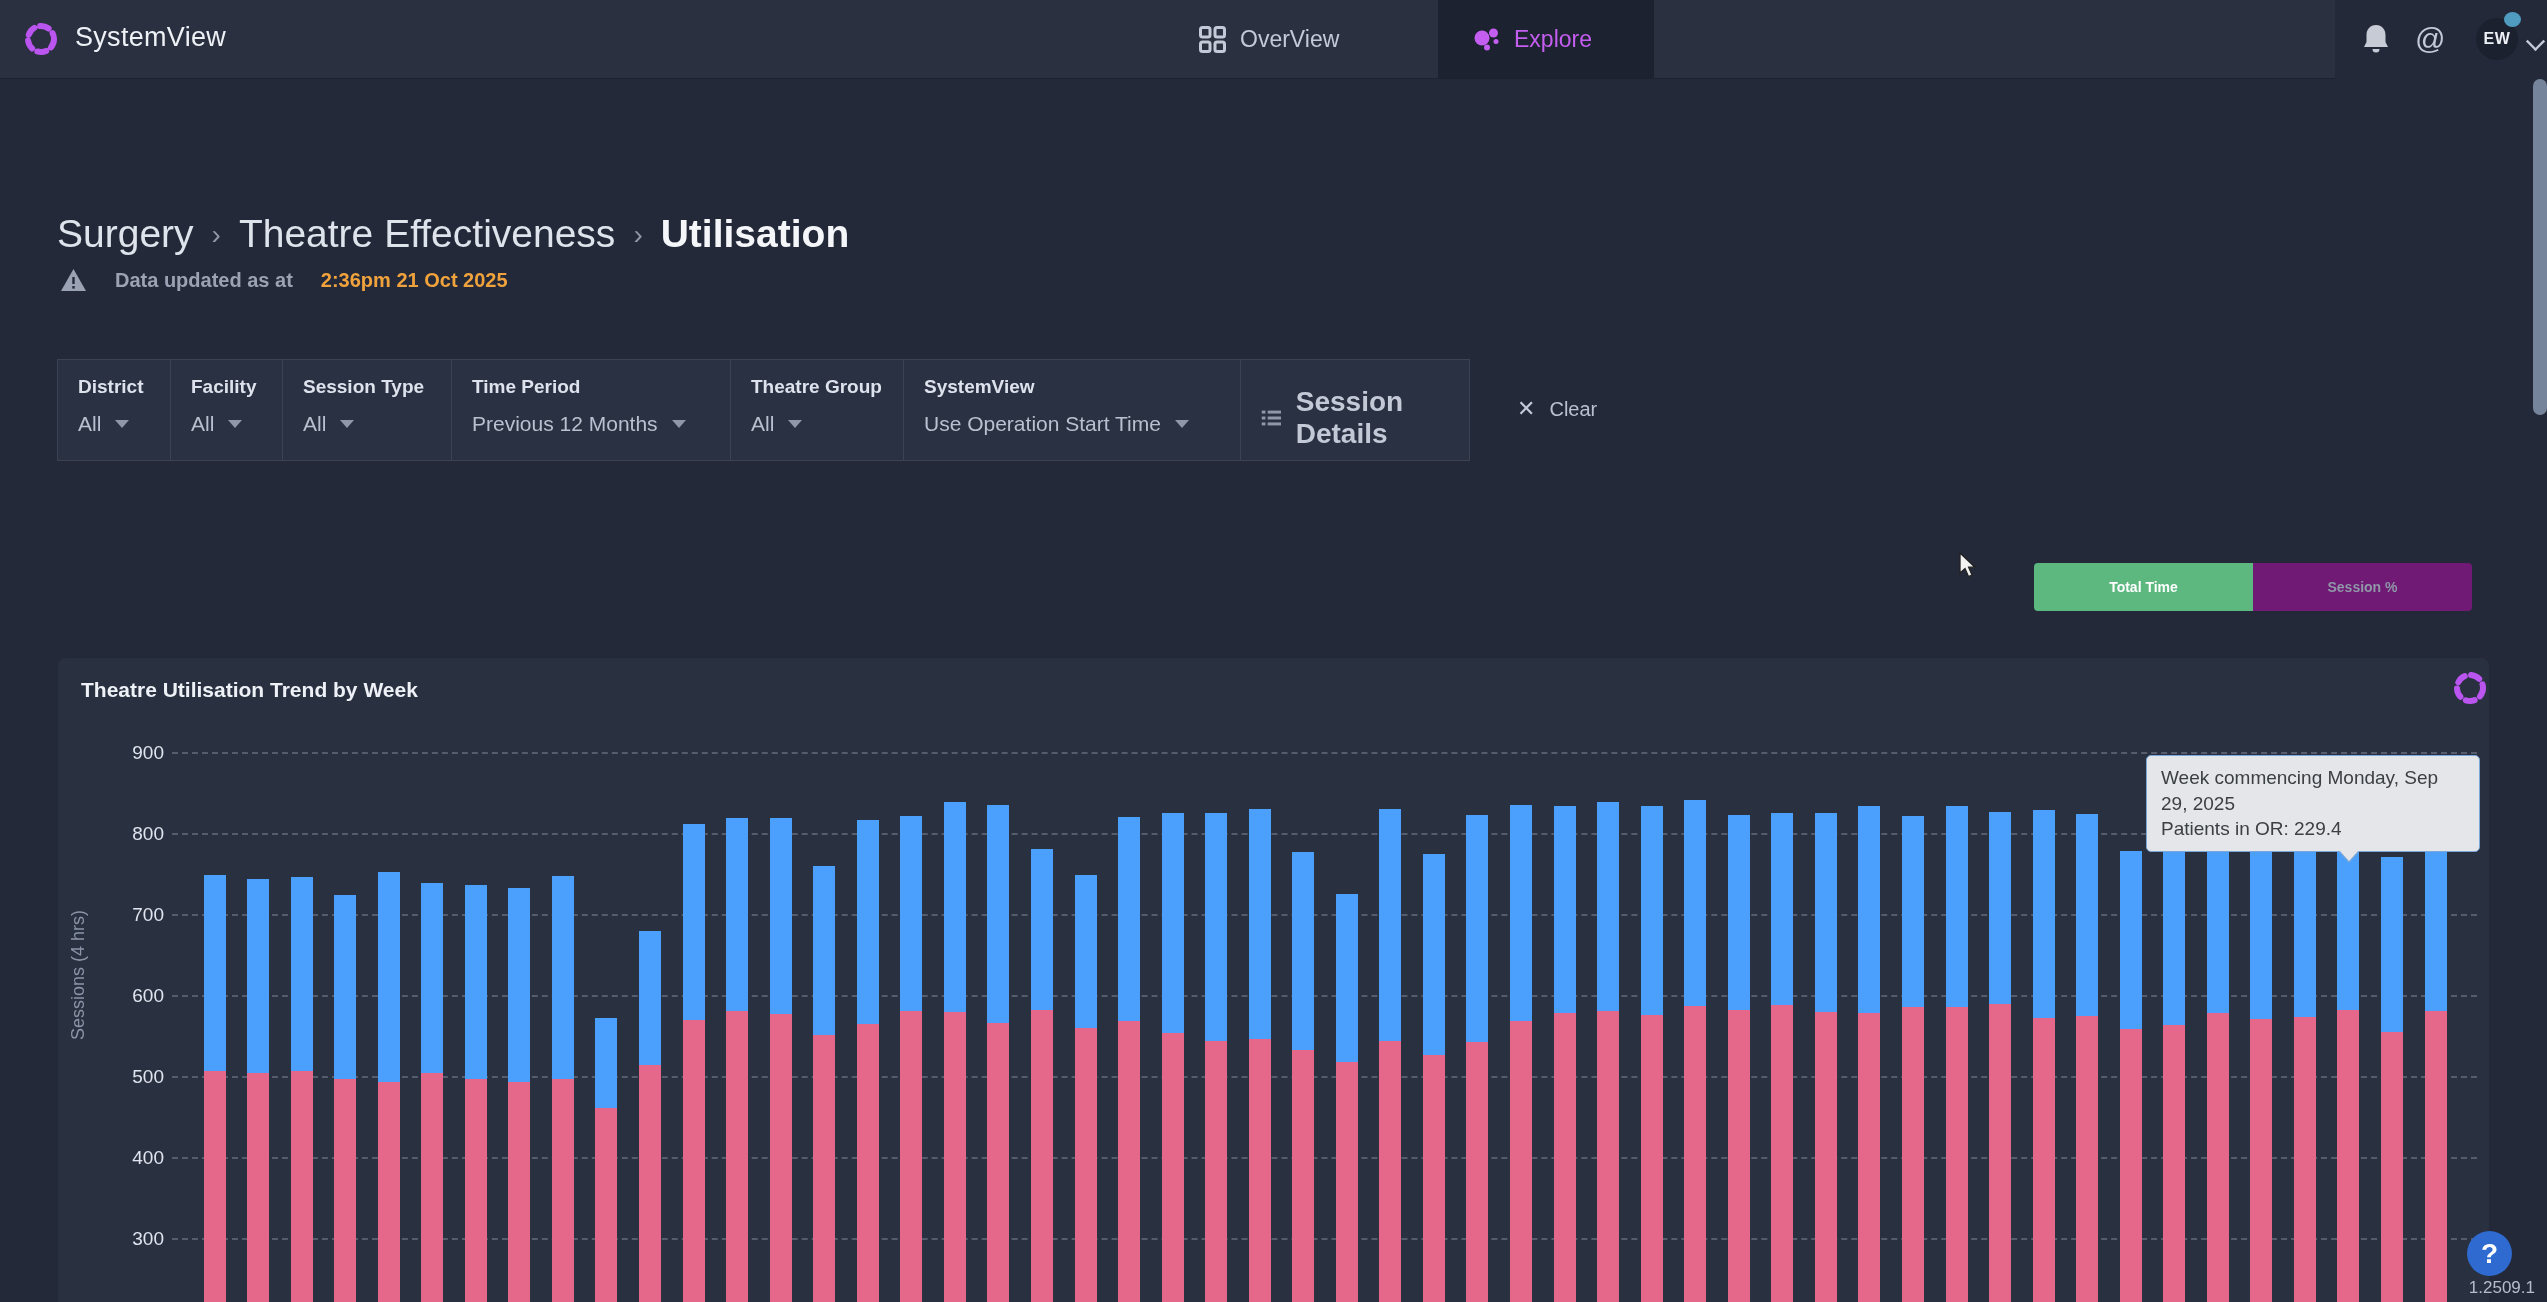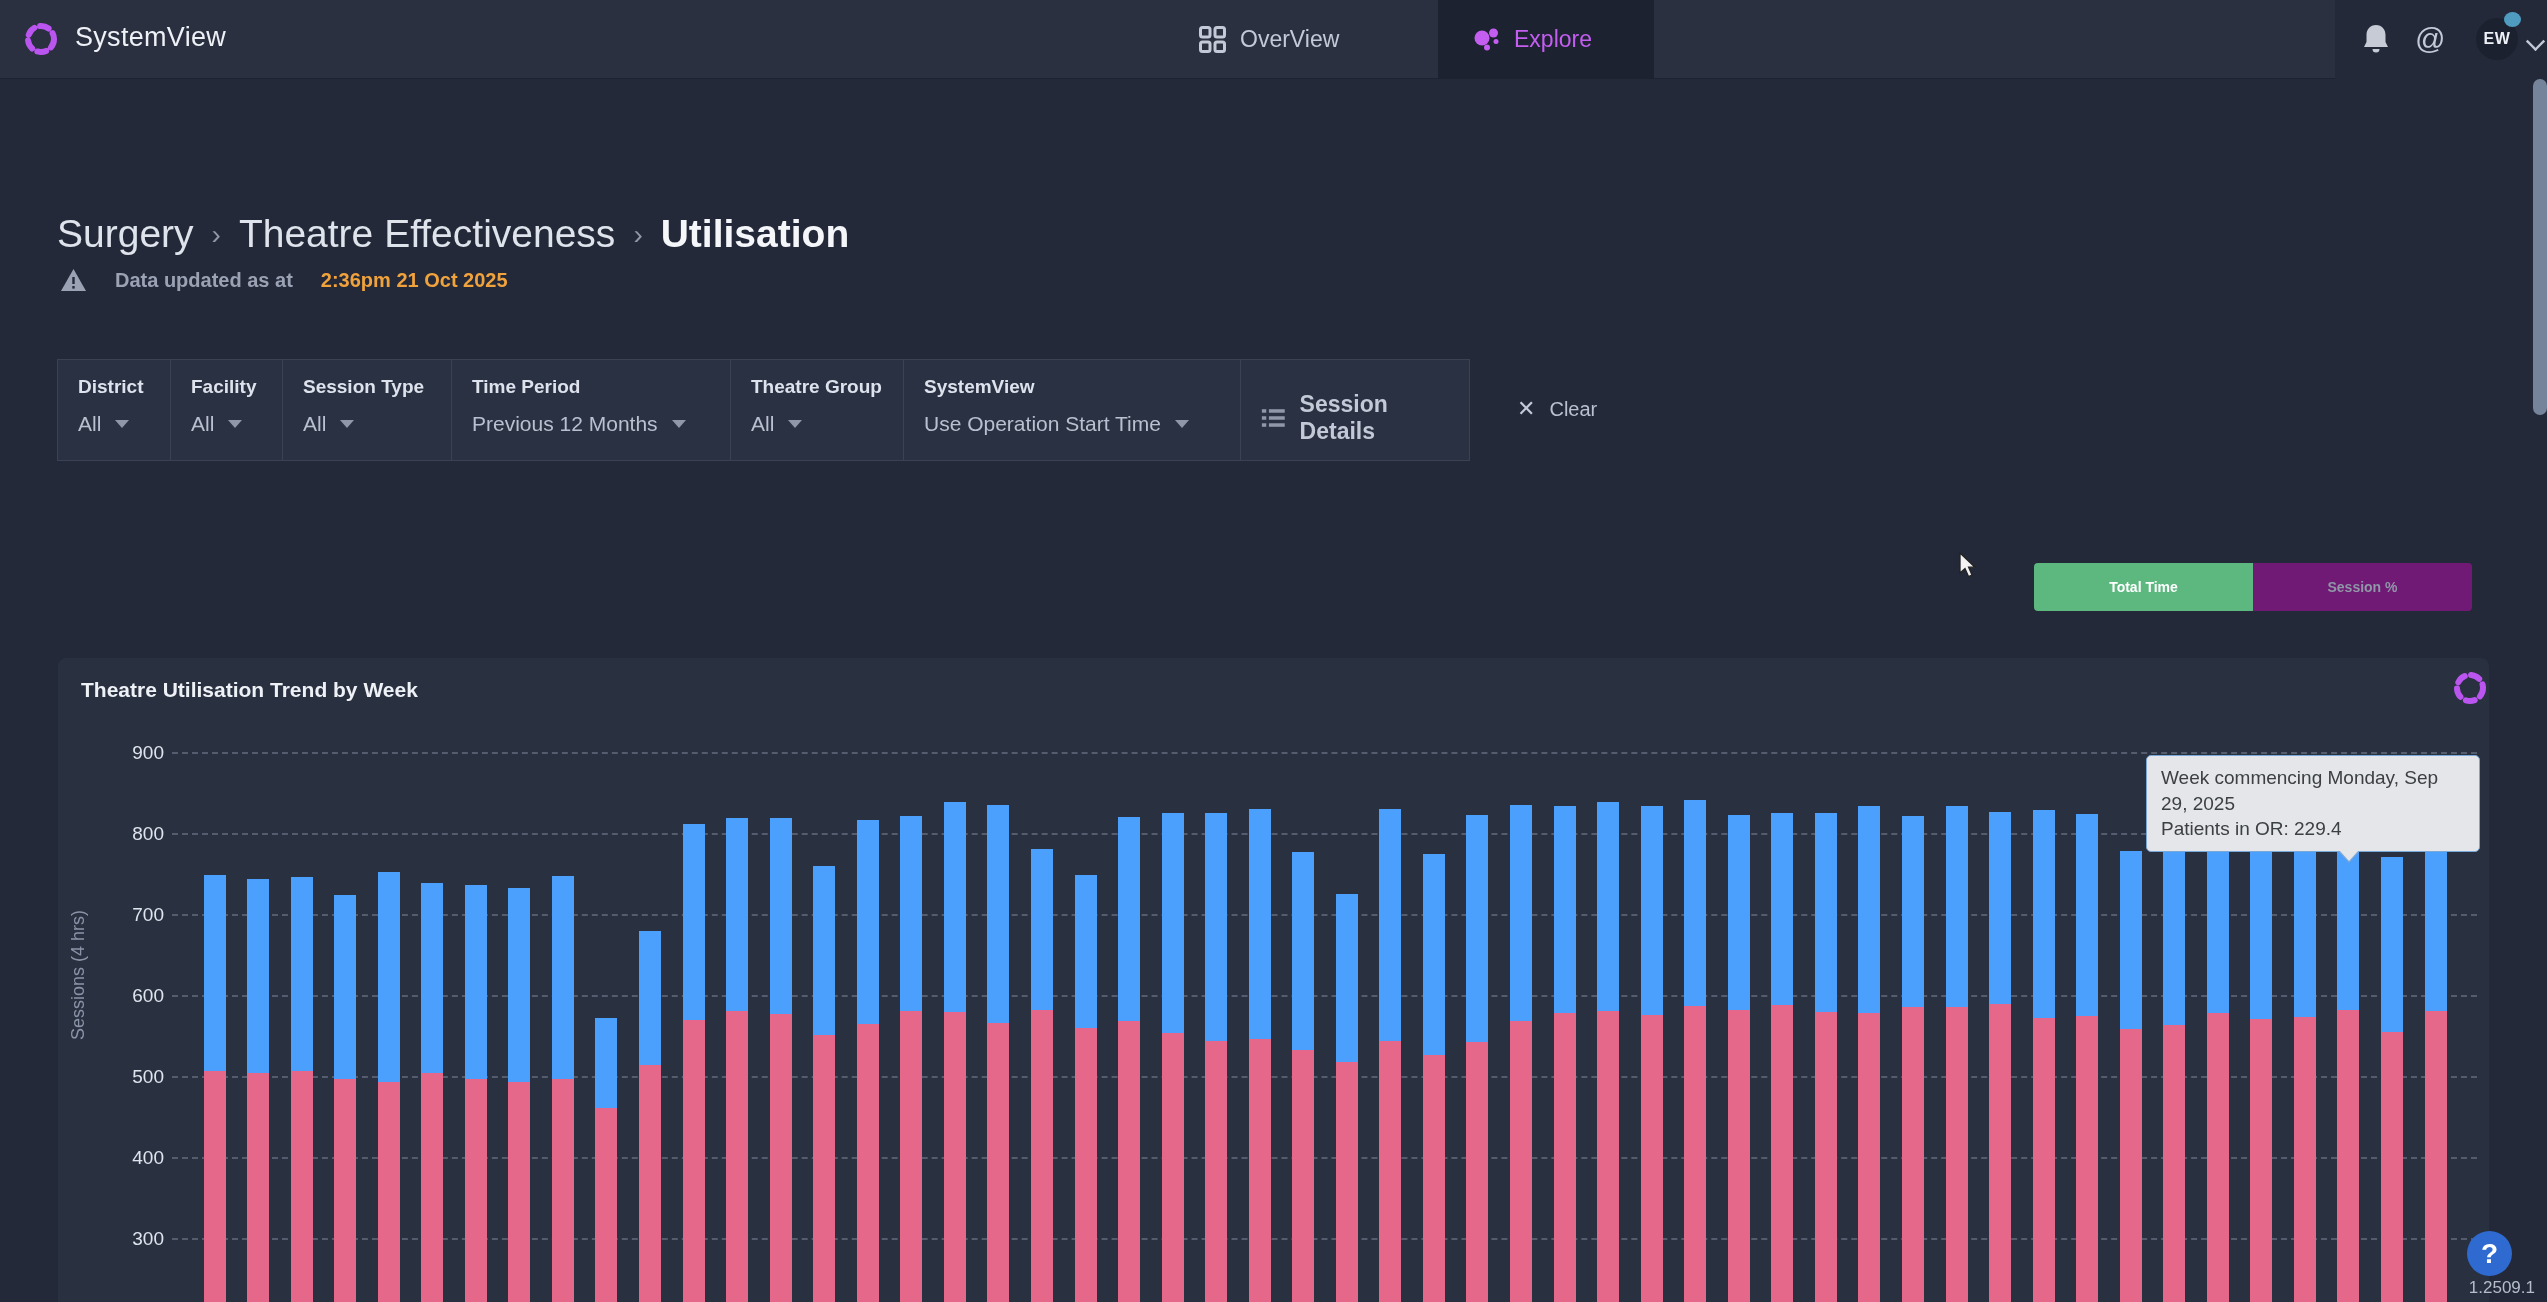--- a/index.html
+++ b/index.html
@@ -35,21 +35,21 @@
 
   
   #filterbar{position:absolute;left:57px;top:359px;height:100px;width:1411px;background:#2a3142;border:1px solid #3a4254;display:flex;}
   .fcell{border-right:1px solid #3a4254;padding:16px 18px 0 20px;box-sizing:border-box;}
   .fcell .flabel{font-size:19px;font-weight:700;color:#dde2ec;margin-bottom:14px;}
   .fcell .fvalue{font-size:21px;color:#b9c0cf;display:flex;align-items:center;gap:14px;cursor:pointer;}
   .caret{display:inline-block;width:0;height:0;border-left:7px solid transparent;border-right:7px solid transparent;border-top:8px solid #8f97a8;}
   .w-district{width:113px;}.w-facility{width:112px;}.w-session-type{width:169px;}
   .w-time-period{width:279px;}.w-theatre-group{width:173px;}.w-calculation{width:337px;}
   #session-details-cell{width:226px;border-right:none;display:flex;align-items:center;justify-content:center;gap:14px;cursor:pointer;}
-  #session-details-cell span{font-size:23px;font-weight:700;color:#c3c9d6;}
+  #session-details-cell span{font-size:28px;font-weight:700;color:#c3c9d6;}
   #clear-btn{position:absolute;left:1517px;top:359px;height:100px;display:flex;align-items:center;gap:14px;cursor:pointer;color:#b9c0cf;font-size:20px;}
   #clear-x{font-size:22px;color:#c3c9d6;}
 
   
   .toggle-btn{position:absolute;top:563px;height:48px;display:flex;align-items:center;justify-content:center;font-size:14px;font-weight:700;cursor:pointer;}
   #toggle-total{left:2034px;width:219px;background:#5cb87f;color:#ffffff;border-radius:4px 0 0 4px;}
   #toggle-session{left:2253px;width:219px;background:#701a75;color:#8f97a8;border-radius:0 4px 4px 0;}
 
   
   #panel{position:absolute;left:58px;top:658px;width:2431px;height:760px;background:#293040;border-radius:8px;}

